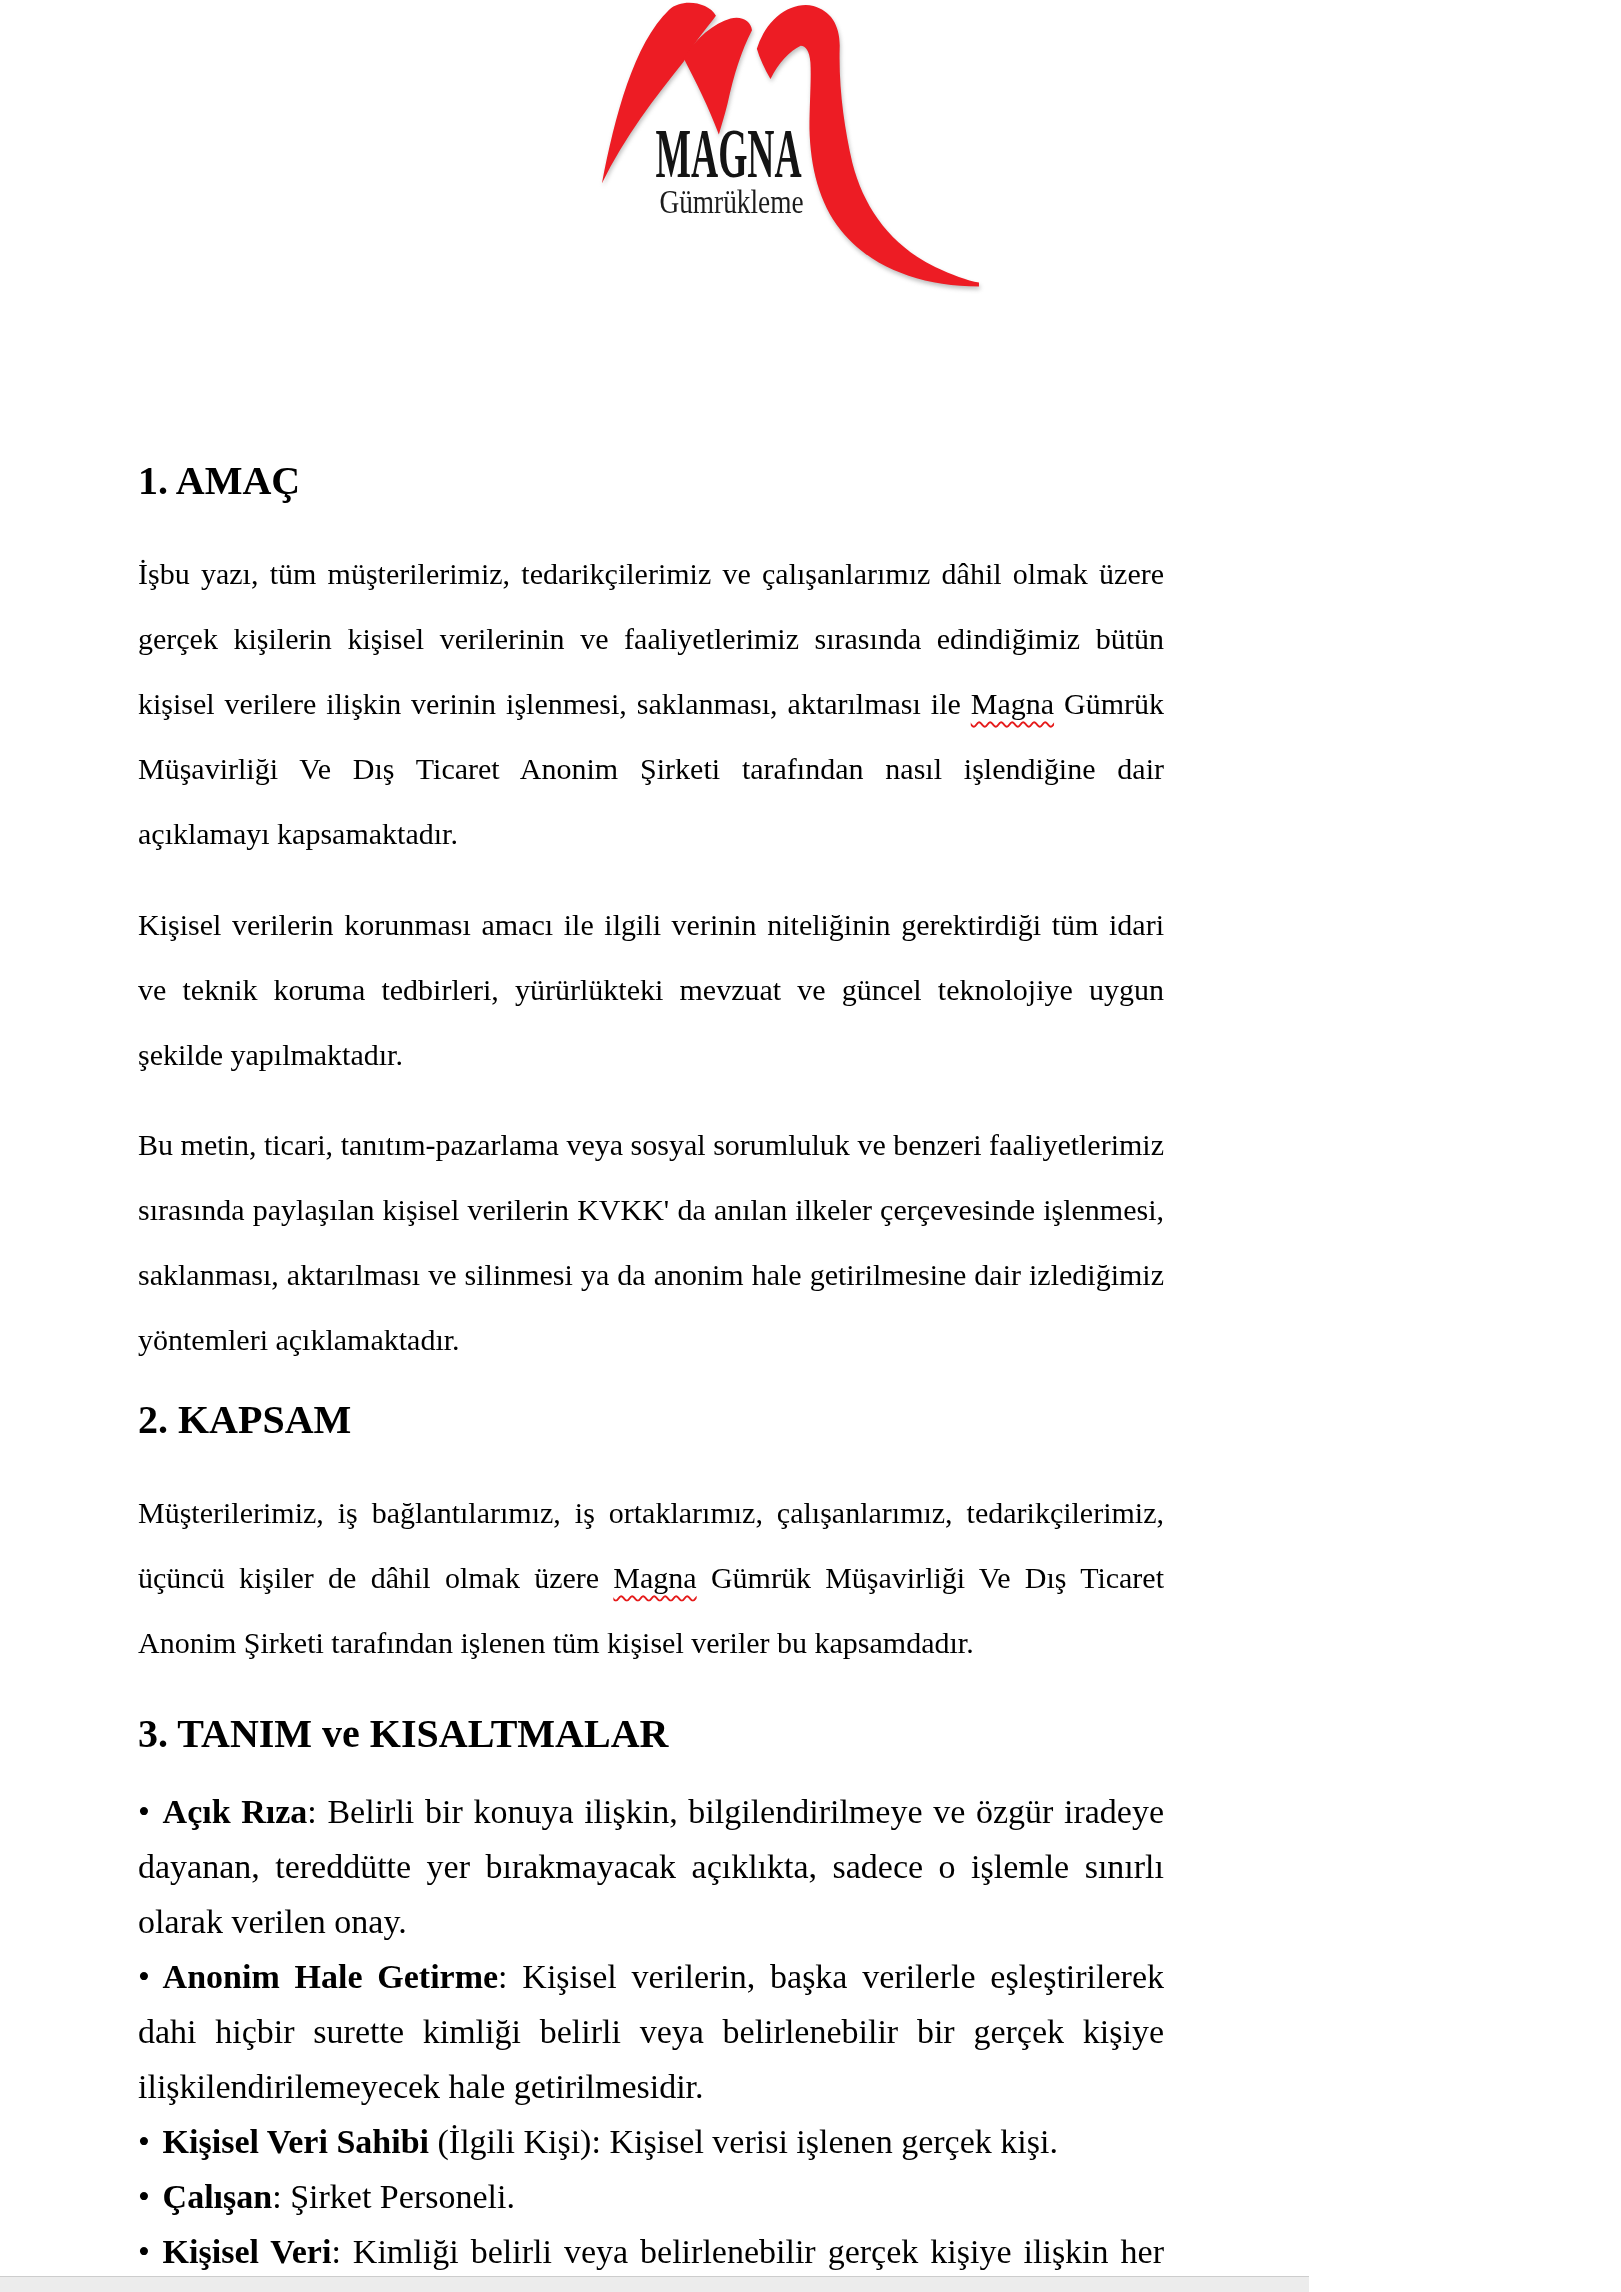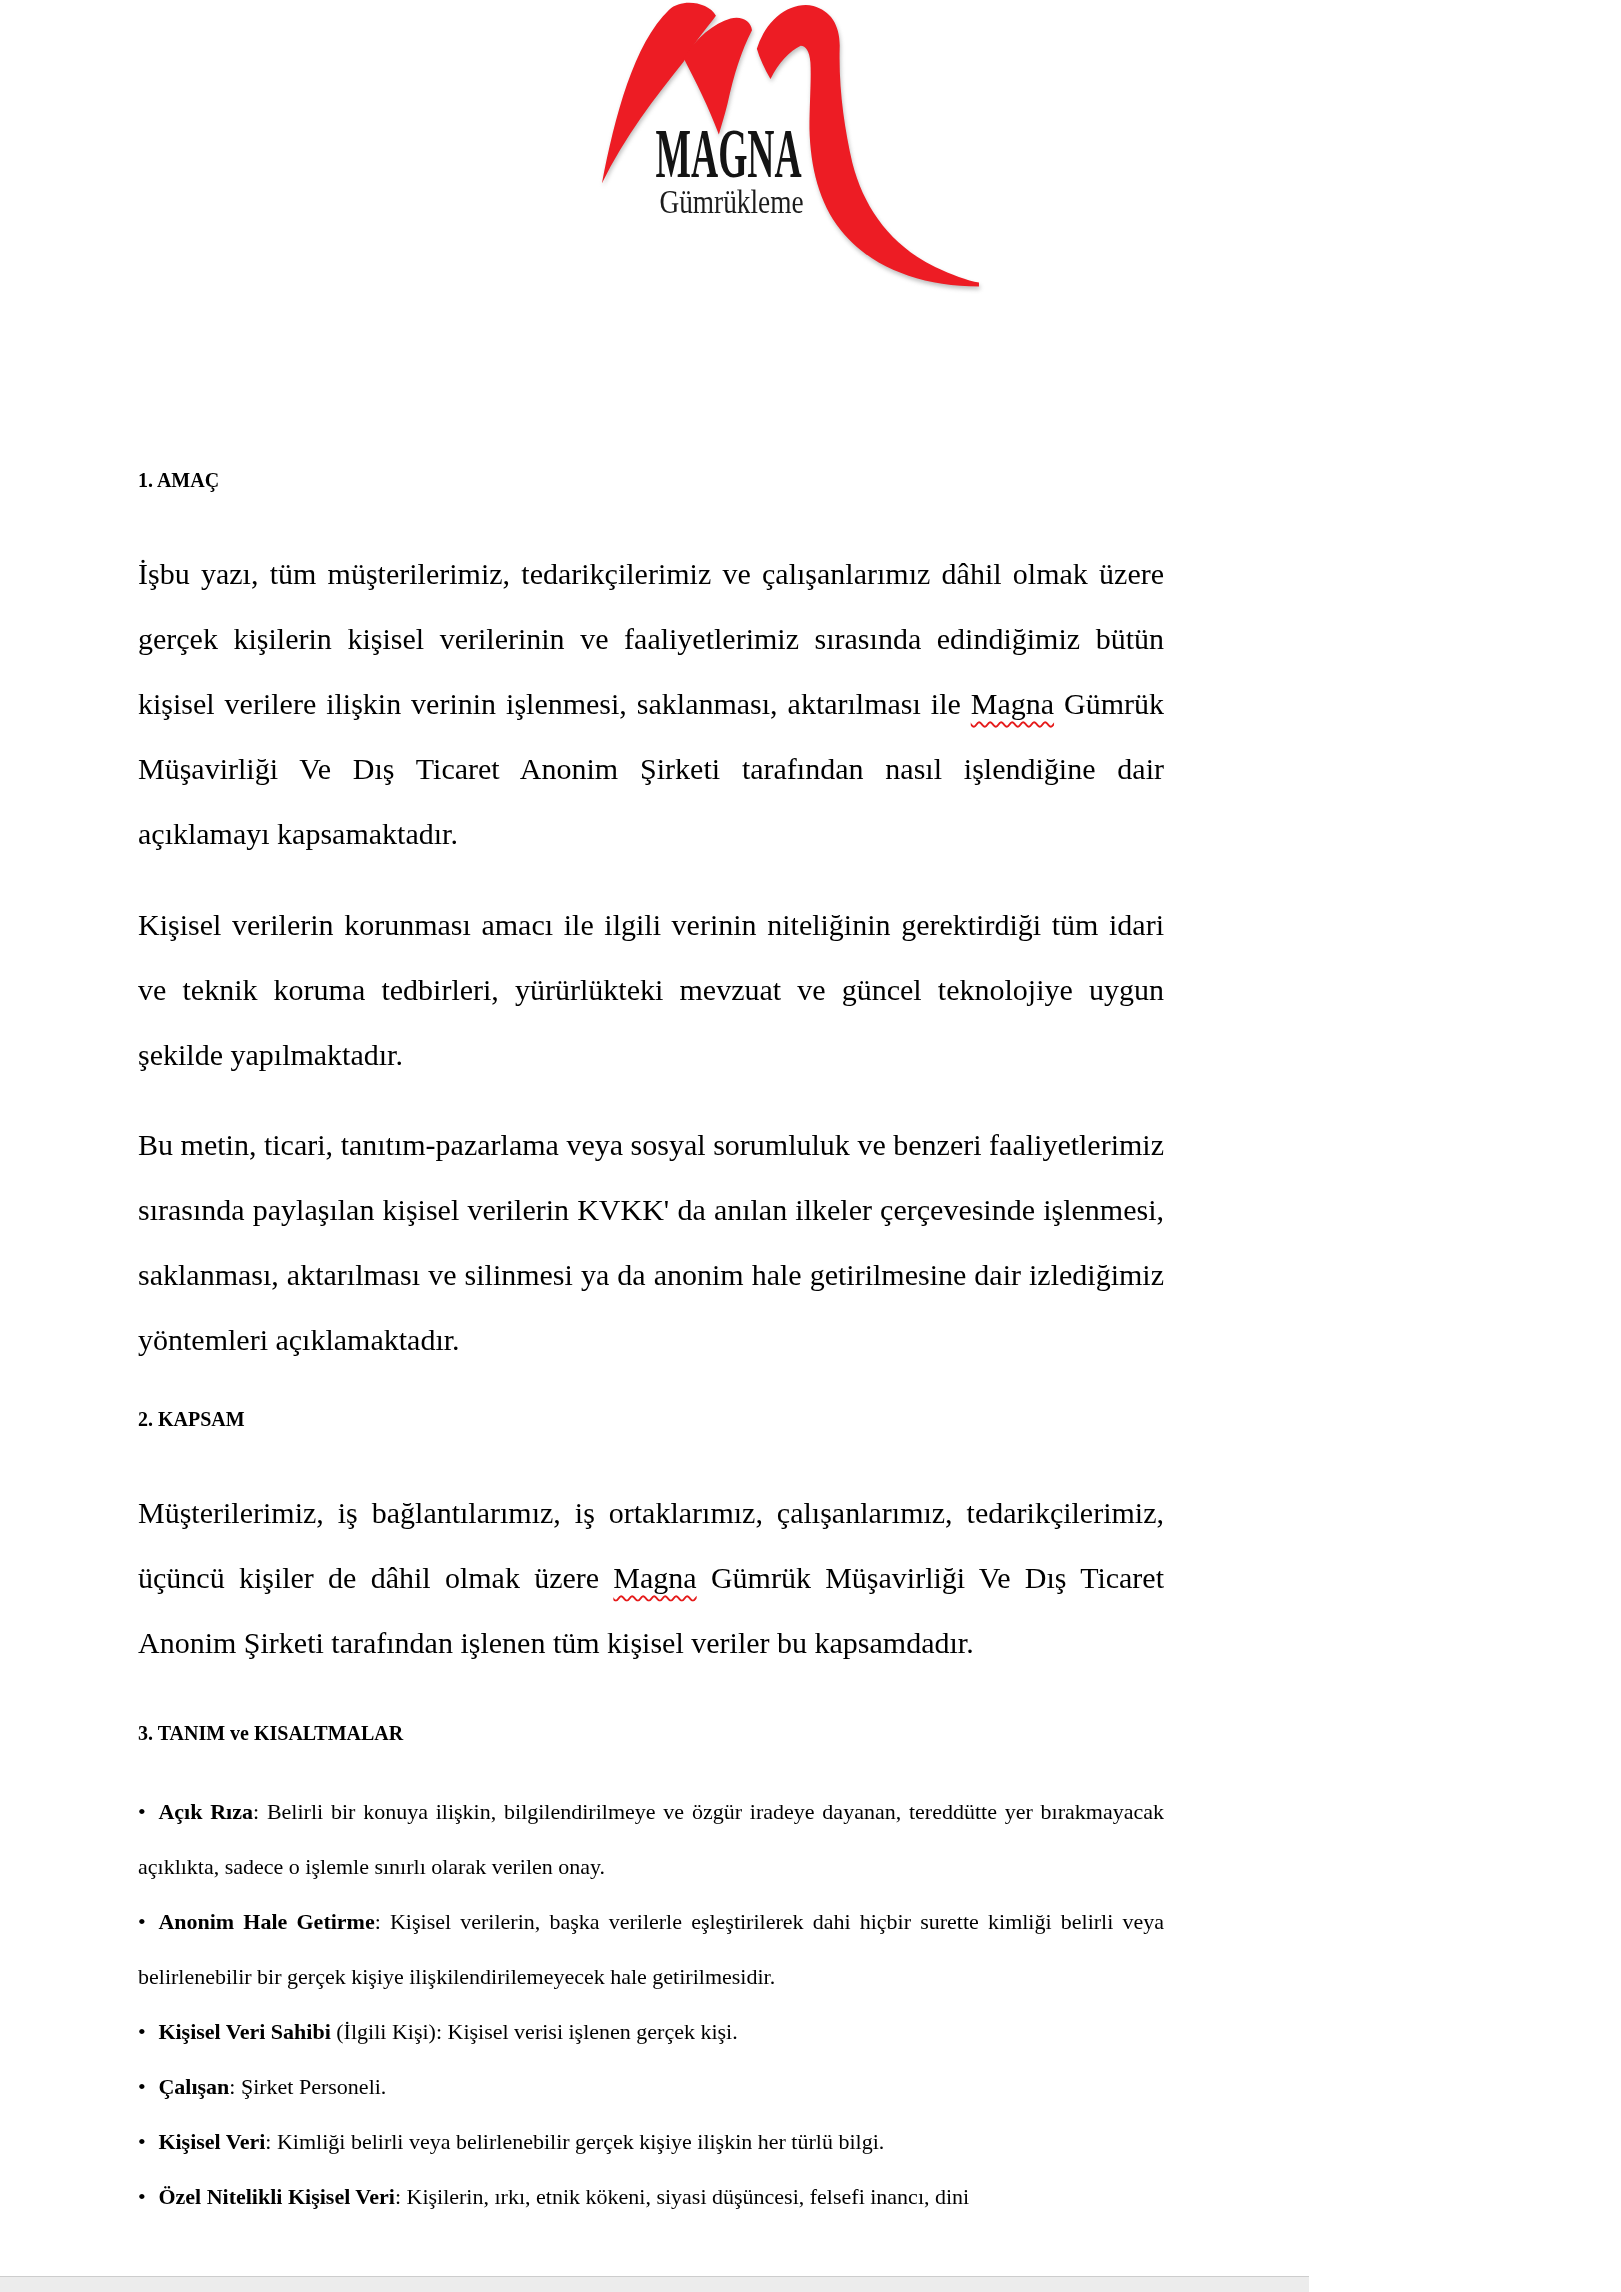--- a/index.html
+++ b/index.html
@@ -15,35 +15,35 @@
   .logo-row{position:relative;height:306px;}
   .logo-svg{position:absolute;left:588px;top:2px;width:402px;height:302px;}
   .logo-mark{filter:drop-shadow(1px 3px 2px rgba(110,110,110,.45));}
   .doc-title{
     margin:235px 0 0 0;
     text-align:center;
     font-size:33px;font-weight:bold;
     line-height:45px;letter-spacing:0.5px;
     white-space:nowrap;
   }
-  h2.sec{font-size:20px;font-weight:bold;margin:0;line-height:43px;}
+  h2.sec{font-size:40px;font-weight:bold;margin:0;line-height:43px;}
   #h-amac{margin-top:153px;}
   #h-kapsam{margin-top:25.5px;}
   #h-tanim{margin-top:37px;}
   p.body{
     font-size:30px;line-height:65px;
     margin:0;text-align:justify;
   }
   #p-a1{margin-top:39px;}
   #p-a2{margin-top:25.5px;}
   #p-a3{margin-top:25.5px;}
   #p-k1{margin-top:39px;}
   .bullets{margin-top:29px;}
   p.blt{
-    font-size:22px;line-height:55px;
+    font-size:34px;line-height:55px;
     margin:0;text-align:justify;
   }
   .bm{margin-right:12.7px;}
   .term{font-weight:bold;}
   .sp{
     text-decoration-line:underline;
     text-decoration-style:wavy;
     text-decoration-color:#e51a1a;
     text-decoration-thickness:2px;
     text-underline-offset:6.9px;

